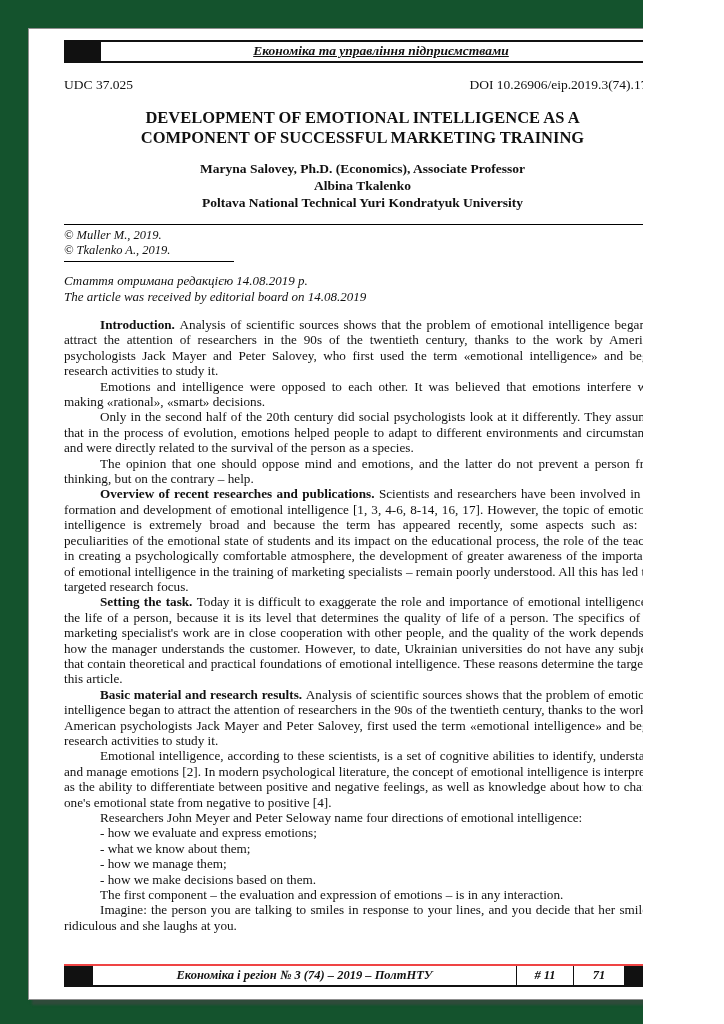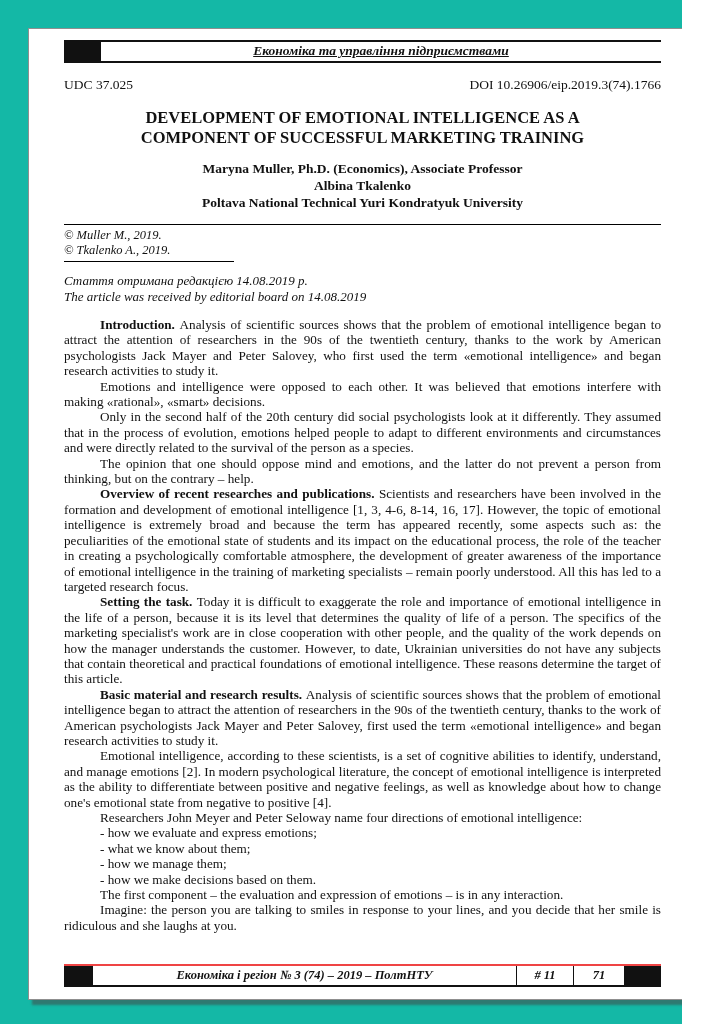--- a/index.html
+++ b/index.html
@@ -6,23 +6,22 @@
     margin: 0;
     padding: 0;
     background: #ffffff;
     font-family: "Liberation Serif", serif;
     color: #111111;
   }
   .canvas {
     position: relative;
     width: 643px;
     height: 1024px;
-    background: #14b8a6;
+    background: #14532d;
     overflow: hidden;
-    padding-left: 39px;
   }
   .sheet {
     position: absolute;
     left: 28px;
     top: 28px;
     width: 670px;
     height: 972px;
     background: #ffffff;
     border: 1px solid #8f8f8f;
     box-shadow: 4px 5px 2px rgba(70,70,70,0.55);
@@ -165,21 +164,21 @@
     </div>
 
     <div class="meta-row">
       <span>UDC 37.025</span>
       <span>DOI 10.26906/eip.2019.3(74).1766</span>
     </div>
 
     <div class="article-title">DEVELOPMENT OF EMOTIONAL INTELLIGENCE AS A COMPONENT OF SUCCESSFUL MARKETING TRAINING</div>
 
     <div class="authors">
-        <div class="author-line">Maryna Muller, Ph.D. (Economics), Associate Professor</div>
+        <div class="author-line">Maryna Salovey, Ph.D. (Economics), Associate Professor</div>
         <div class="author-line">Albina Tkalenko</div>
         <div class="author-line">Poltava National Technical Yuri Kondratyuk University</div>
       </div>
 
     <div class="copyright">
       <div>
           <div class="copyright-line">© Muller M., 2019.</div>
           <div class="copyright-line">© Tkalenko A., 2019.</div>
         </div>
       <div class="copyright-underline"></div>

